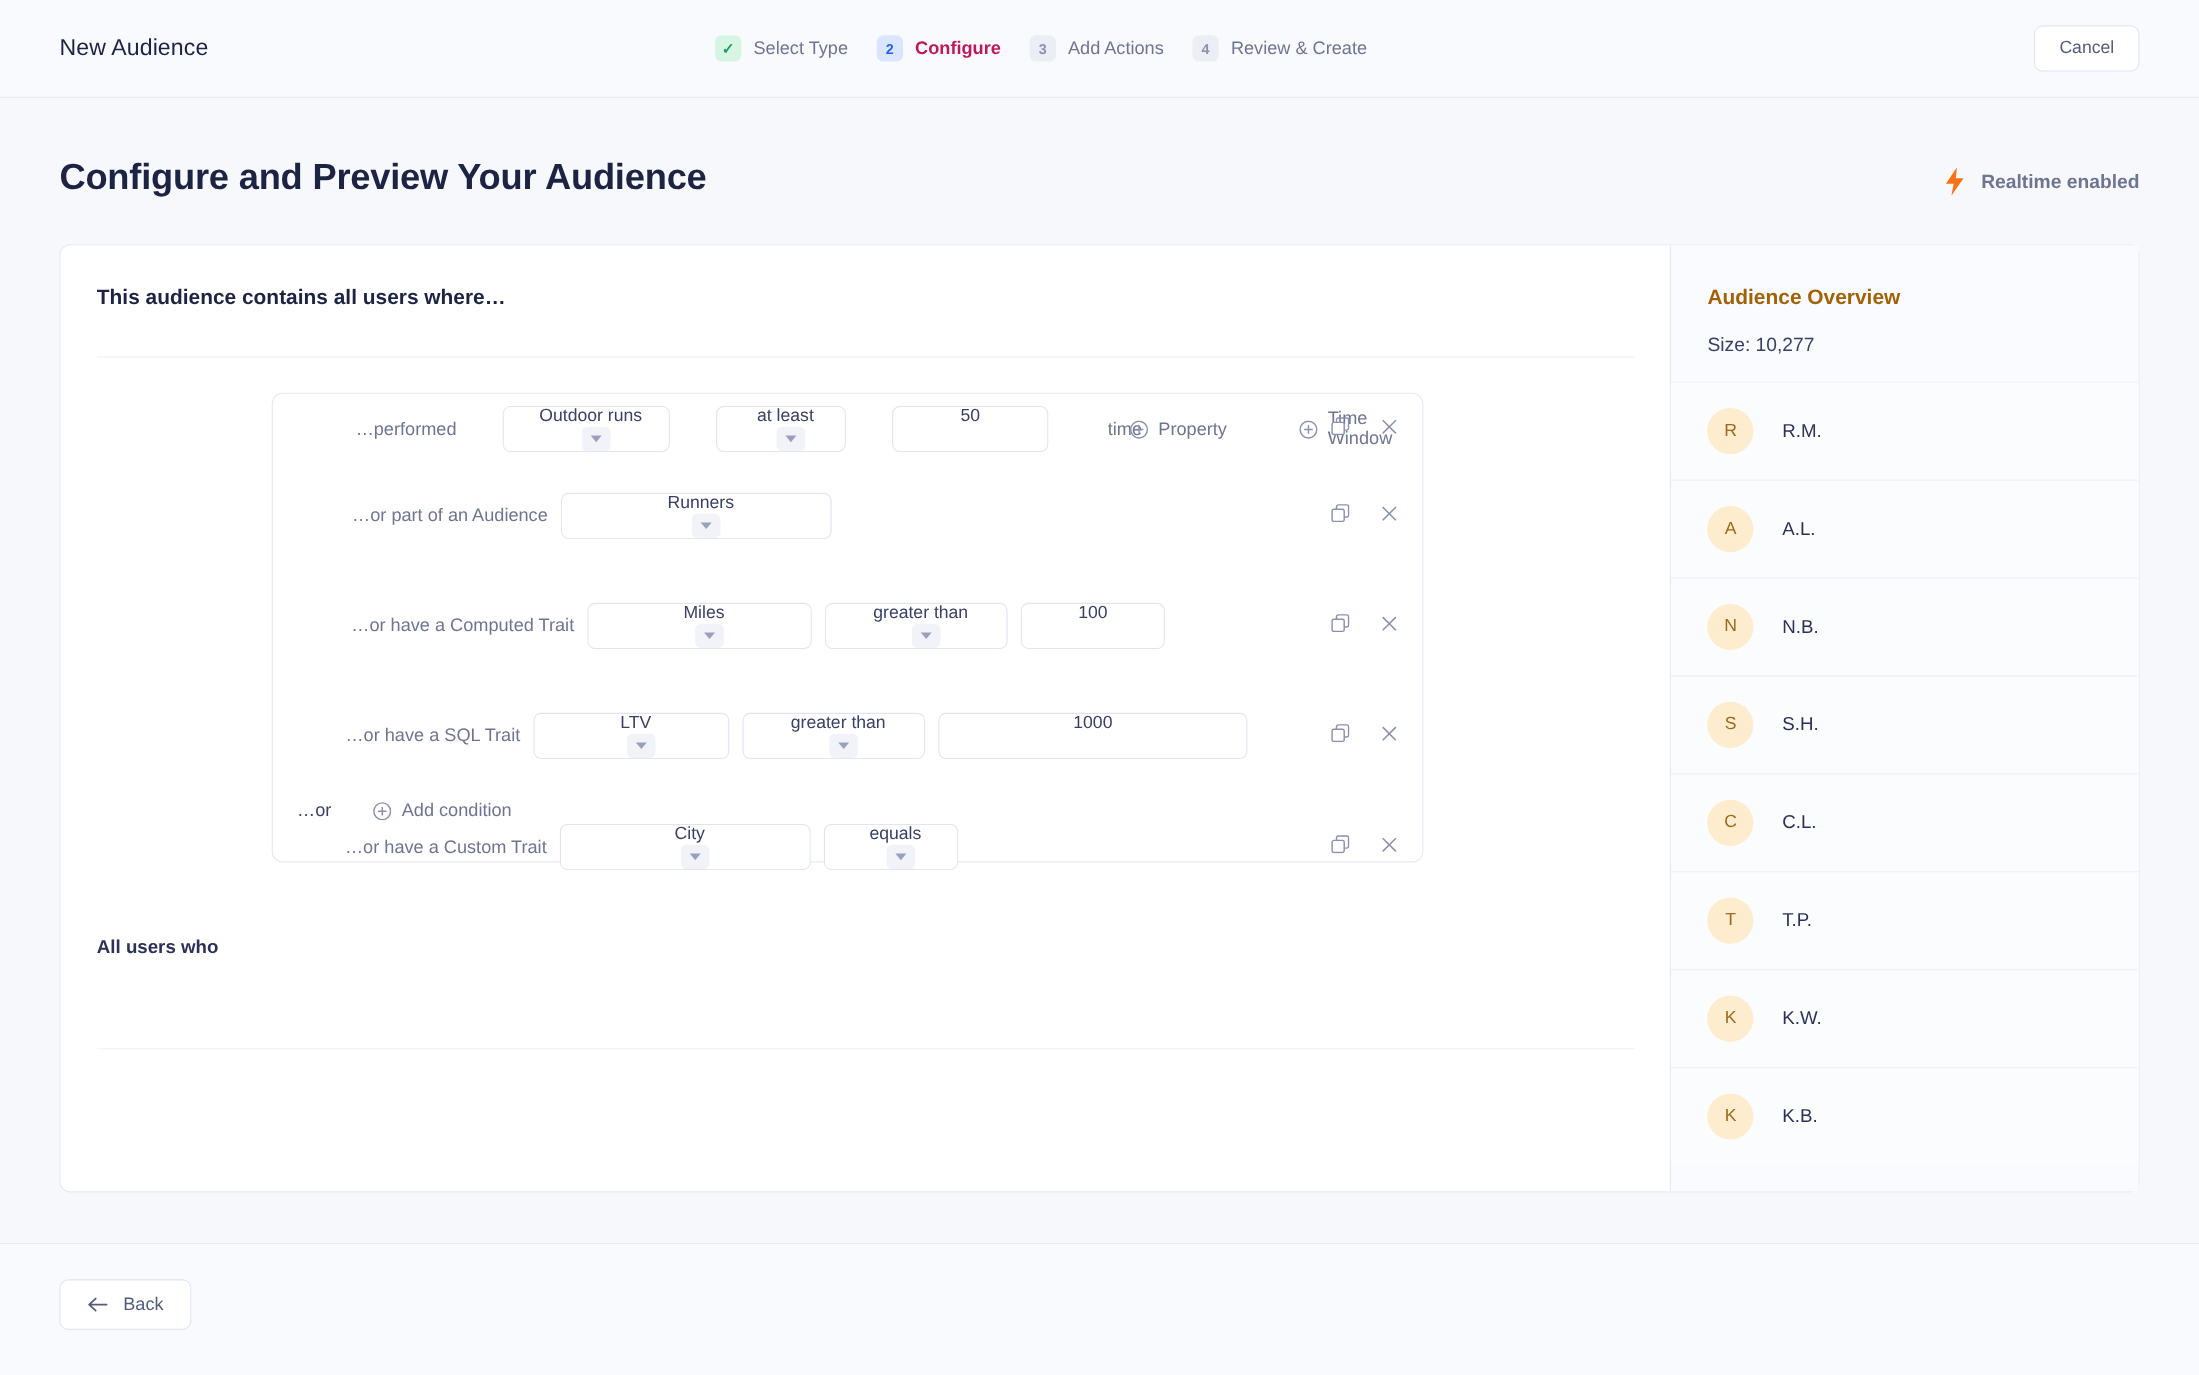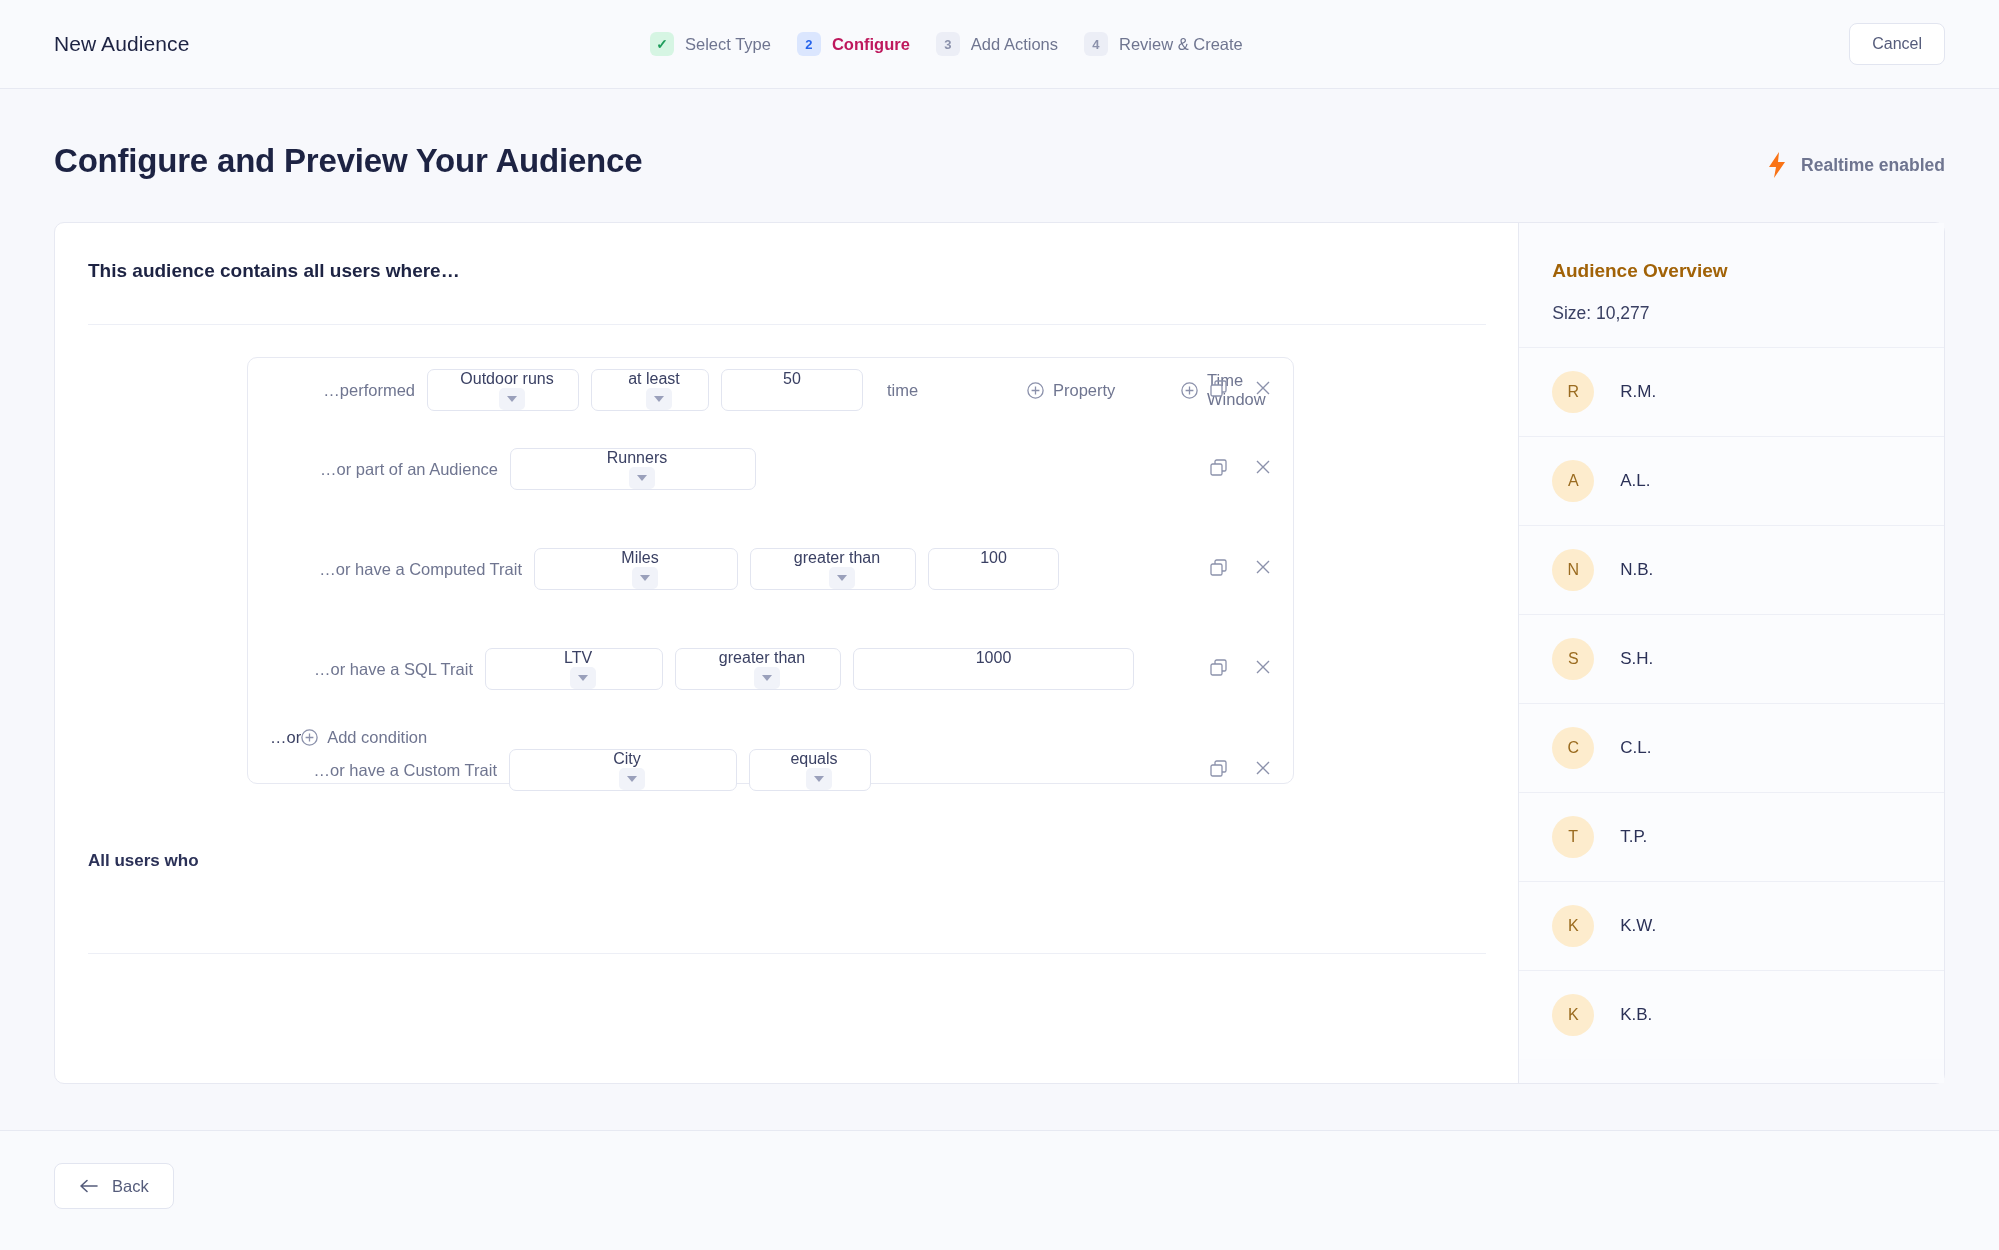--- a/index.html
+++ b/index.html
@@ -134,21 +134,21 @@
     display: flex; align-items: center; gap: 9px;
     font-size: 16.5px; color: #6f7590; cursor: pointer;
   }
   .plus-circle { width: 17px; height: 17px; display: block; }
 
   .row-tools { position: absolute; display: flex; align-items: center; gap: 28px; }
   .icon-btn { cursor: pointer; display: block; }
 
   .or-add {
     position: absolute; left: 22px; top: 370px;
-    display: flex; align-items: center; 
+    display: flex; align-items: center; gap: 38px;
   }
   .or-text { font-size: 16.5px; color: #3a4063; }
 
   .hr-bottom {
     position: absolute; left: 33px; top: 730px; width: 1398px; height: 1px;
     background: #edeff6;
   }
   .anon-row {
     position: absolute; left: 33px; top: 1008px;
     display: flex; align-items: center; gap: 26px;
@@ -233,21 +233,21 @@
 
 <div class="card">
 
   <div class="card-left">
     <div class="section-title">This audience contains all users where…</div>
     <div class="hr-top"></div>
     <div class="all-users-label">All users who</div>
 
     <div class="cond-group">
 
-      <div class="cond-row" style="top:0px;">
+      <div class="cond-row" style="top:0px;gap:30px;">
         <span class="cond-prefix" style="width:145px; margin-left:22px;">…performed</span>
         <div class="select ctrl" style="width:152px;">
           <span>Outdoor runs</span>
           <span class="caret-box">
               <i class="caret"></i>
             </span>
         </div>
         <div class="select ctrl" style="width:118px;">
           <span>at least</span>
           <span class="caret-box">

